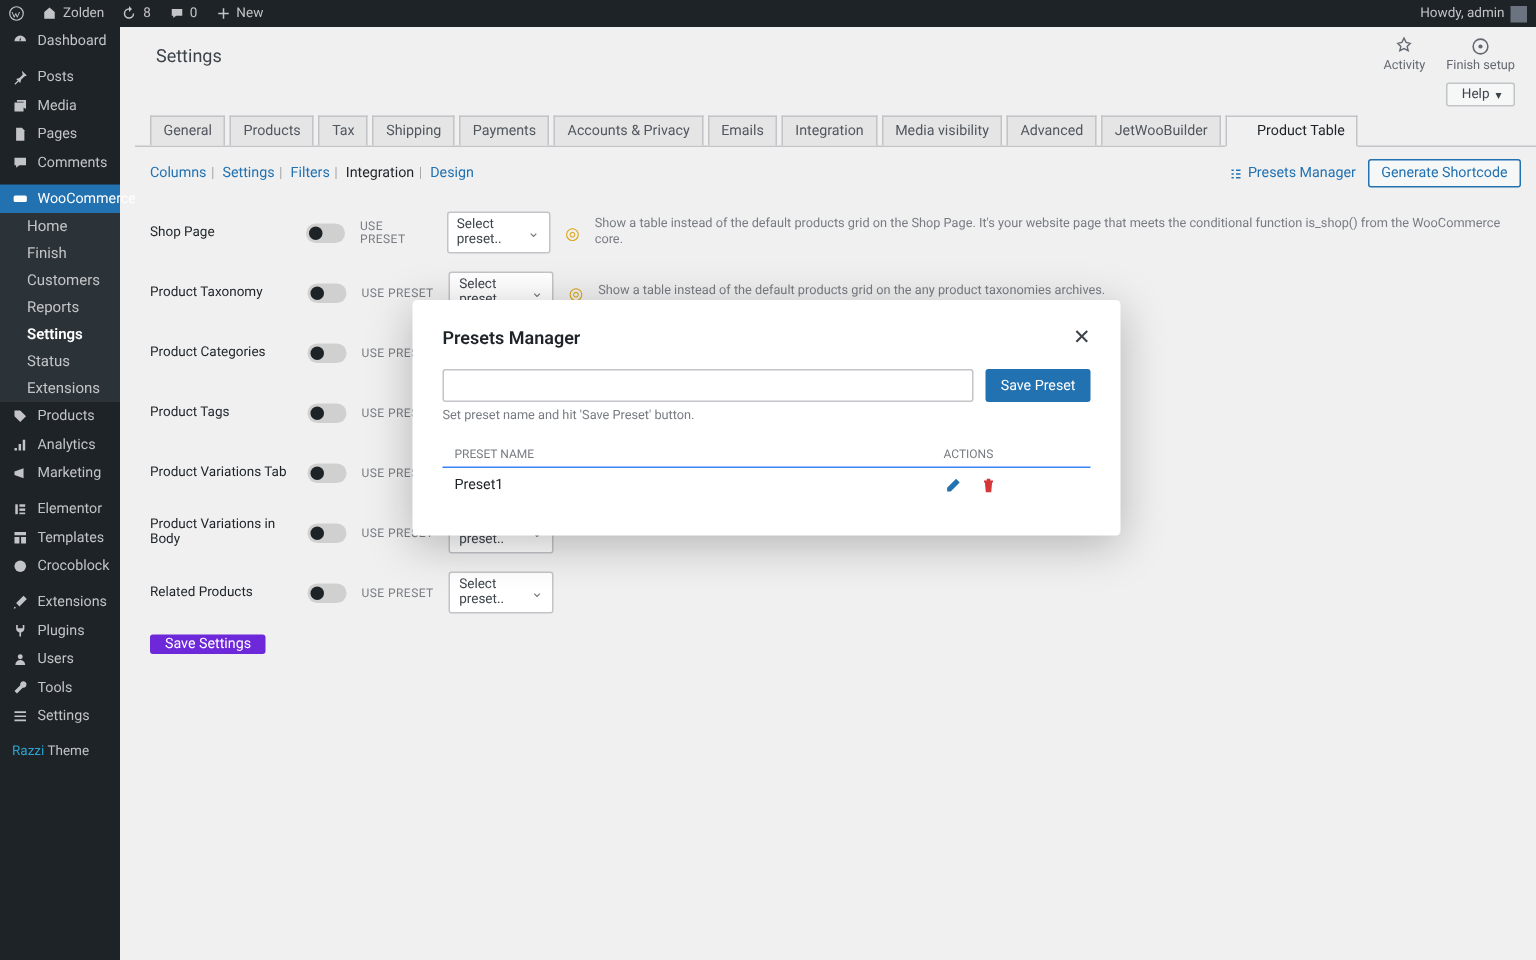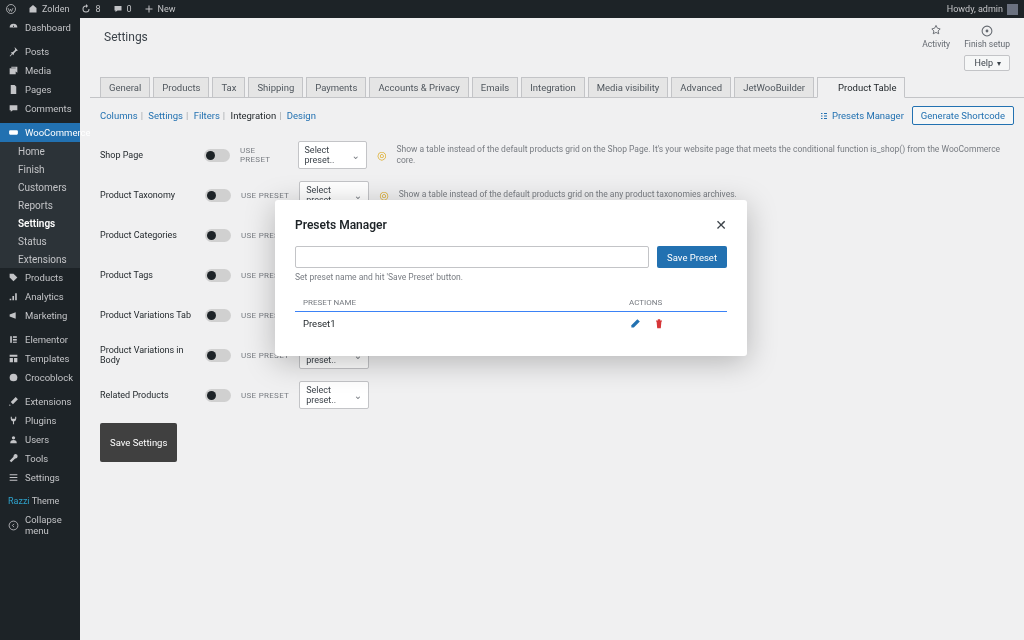--- a/index.html
+++ b/index.html
@@ -55,21 +55,21 @@
 .settings-area { padding: 4px 10px; }
 .srow { display: flex; align-items: center; padding: 6px 0; gap: 10px; }
 .srow-label { width: 95px; font-size: 9px; color: #1d2327; }
 .toggle { width: 26px; height: 13px; background: #d0d0d0; border-radius: 8px; position: relative; cursor: pointer; flex-shrink: 0; }
 .toggle::after { content: ""; position: absolute; width: 9px; height: 9px; background: #1d2327; border-radius: 50%; top: 2px; left: 2px; }
 .usepreset { font-size: 8px; color: #787c82; text-transform: uppercase; letter-spacing: 0.3px; }
 .sel { border: 1px solid #c3c4c7; background: #fff; font-size: 9px; padding: 3px 6px; border-radius: 2px; width: 70px; display: flex; justify-content: space-between; align-items: center; cursor: pointer; }
 .sel::after { content: "⌄"; font-size: 10px; color: #787c82; }
 .bulb { color: #dba617; font-size: 11px; flex-shrink: 0; }
 .hint { font-size: 8.5px; color: #787c82; line-height: 1.3; }
-.save-primary { background: #404040; color: #fff; border: none; padding: 14px 10px; font-size: 9.5px; border-radius: 2px; cursor: pointer; margin-top: 8px; }
+.save-primary { background: #6d28d9; color: #fff; border: none; padding: 1px 10px; font-size: 9.5px; border-radius: 2px; cursor: pointer; margin-top: 8px; }
 
 
 .overlay { position: absolute; inset: 0; }
 .modal { position: absolute; left: 275px; top: 200px; width: 472px; background: #fff; border-radius: 3px; box-shadow: 0 6px 30px rgba(0,0,0,0.25); padding: 18px 20px; }
 .modal-head { display: flex; justify-content: space-between; align-items: center; margin-bottom: 14px; }
 .modal-title { font-size: 12px; font-weight: 600; color: #1d2327; }
 .modal-close { cursor: pointer; font-size: 14px; color: #3c434a; line-height: 1; }
 .modal-lbl { font-size: 8px; color: #787c82; letter-spacing: 0.3px; margin-bottom: 4px; }
 .modal-inputrow { display: flex; gap: 8px; align-items: stretch; margin-bottom: 4px; }
 .modal-input { flex: 1; border: 1px solid #c3c4c7; border-radius: 2px; height: 22px; padding: 0 6px; font-size: 10px; }
@@ -278,29 +278,20 @@
   <div class="sidebar-item">
       <span class="mi">
         <svg viewBox="0 0 20 20">
           <path d="M3 5h14M3 10h14M3 15h14" stroke="currentColor" stroke-width="2"></path>
         </svg>
       </span>
       <span>Settings</span>
     </div>
   <div class="sidebar-sep"></div>
   <div class="theme-line"><span class="brand">Razzi</span> <span>Theme</span></div>
-  <div class="sidebar-item">
-      <span class="mi">
-        <svg viewBox="0 0 20 20">
-          <circle cx="10" cy="10" r="8" fill="none" stroke="currentColor" stroke-width="1.5"></circle>
-          <path d="M11 7l-3 3 3 3" fill="none" stroke="currentColor" stroke-width="1.5"></path>
-        </svg>
-      </span>
-      <span>Collapse menu</span>
-    </div>
 </div>
 
 <div class="main">
   <div class="titlebar">
     <h2>Settings</h2>
     <div class="titlebar-actions">
       <div class="tb-action"><svg viewBox="0 0 20 20">
             <path d="M10 2l2 4 4 1-3 3 1 4-4-2-4 2 1-4-3-3 4-1z" fill="none" stroke="#646970" stroke-width="1.3"></path>
           </svg><span>Activity</span></div>
       <div class="tb-action"><svg viewBox="0 0 20 20">

